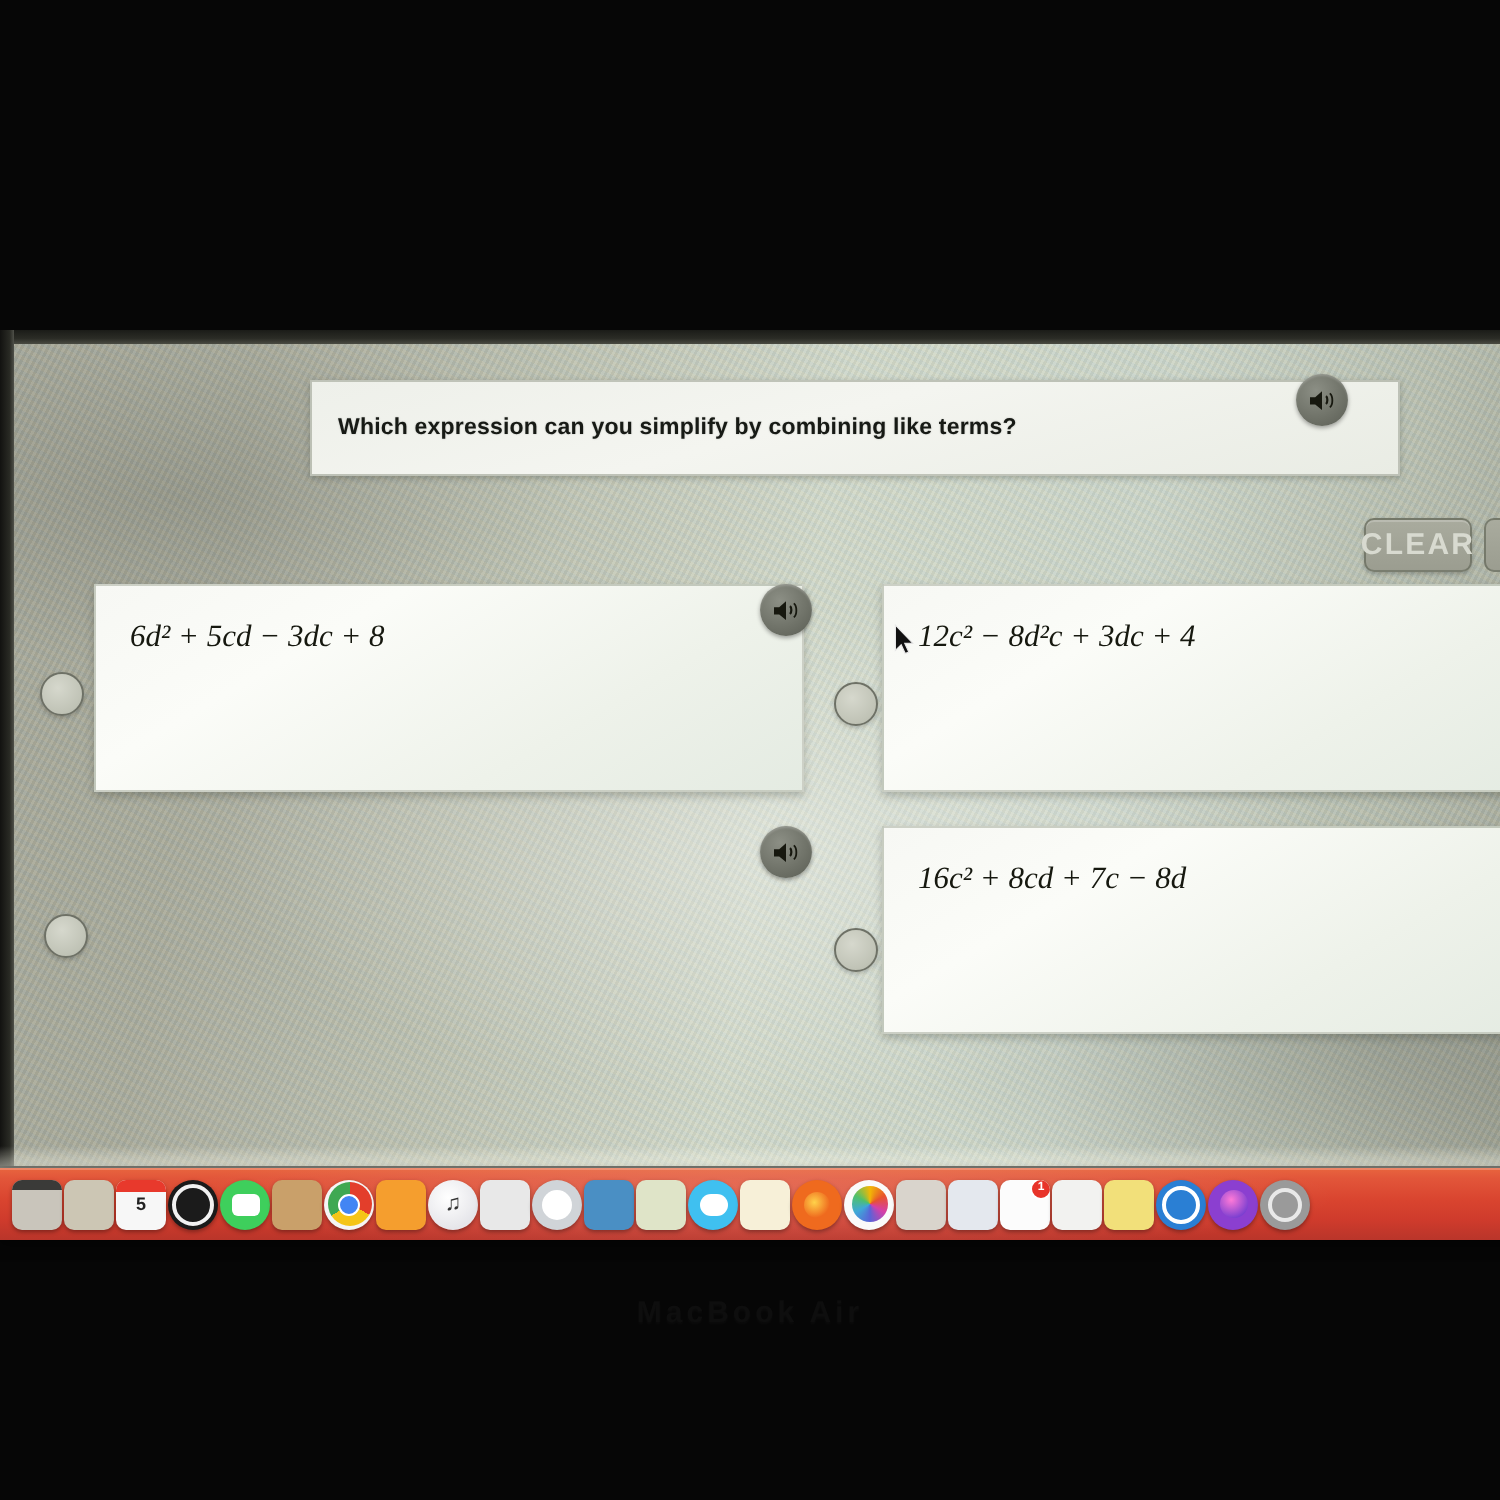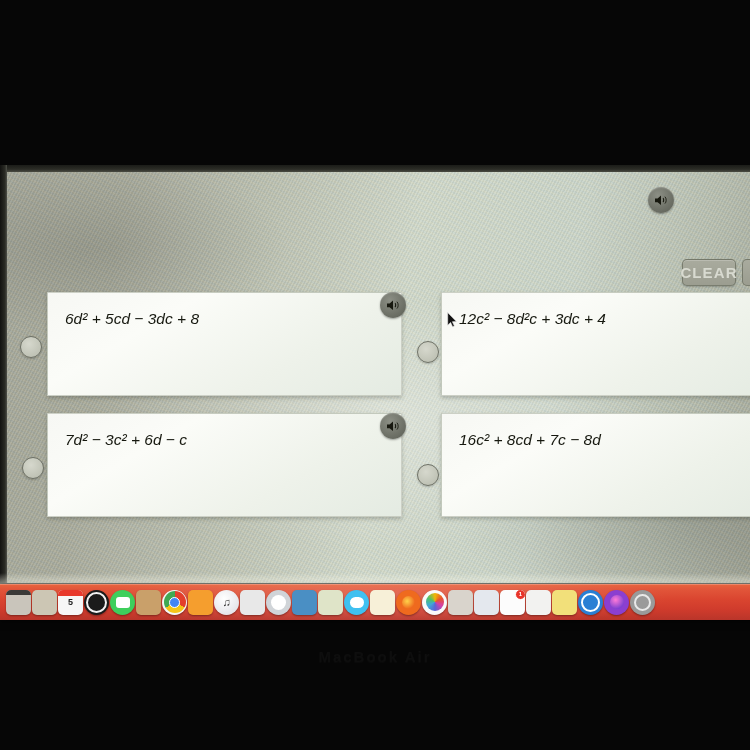--- a/index.html
+++ b/index.html
@@ -87,21 +87,21 @@
 
   
   .opt-card{
     position:absolute;
     background:linear-gradient(150deg,#f7f8f4 0%,#fbfcf8 30%,#eef2ea 68%,#e4ebe2 100%);
     border:1px solid rgba(160,166,150,.5);
     box-shadow:0 2px 4px rgba(35,40,30,.25);
     z-index:3;
   }
   .opt-card .mathtext{
-    font-family:Liberation Sans, sans-serif;
+    font-family:Liberation Serif, serif;
     font-size:15.5px;color:#16180f;
     margin:17px 0 0 17px;white-space:nowrap;
     font-style:italic;
   }
   #opt-card-1{left:47px;top:292px;width:353px;height:102px;}
   #opt-card-2{left:441px;top:292px;width:330px;height:102px;}
   #opt-card-3{left:47px;top:413px;width:353px;height:102px;}
   #opt-card-4{left:441px;top:413px;width:330px;height:102px;}
 
   
@@ -163,43 +163,43 @@
 </head>
 <body>
 
 <div id="photo">
 
   <div id="screen">
     <div class="screen-topstrip"></div>
     <div class="screen-leftstrip"></div>
   </div>
 
+  <div id="question-bar">
+    <div class="qtext">Which expression can you simplify by combining like terms?</div>
+  </div>
 
   <div class="spk" id="spk-question">
     <svg width="15" height="13" viewBox="0 0 15 13" aria-hidden="true">
       <path d="M1 4.6h2.6L7 1.6v9.4L3.6 8.2H1z" fill="#17180f"></path>
       <path d="M9 4.1c.9.7.9 3.1 0 3.9" stroke="#17180f" stroke-width="1.1" fill="none"></path>
       <path d="M10.9 2.7c1.7 1.3 1.7 5.7 0 6.9" stroke="#17180f" stroke-width=".9" fill="none"></path>
     </svg>
   </div>
 
   <div id="clear-btn">
     <span>CLEAR</span>
   </div>
   <div id="next-btn"></div>
 
   <div class="opt-card" id="opt-card-1">
     <div class="mathtext">6d² + 5cd − 3dc + 8</div>
   </div>
   <div class="opt-card" id="opt-card-2">
     <div class="mathtext">12c² − 8d²c + 3dc + 4</div>
   </div>
-  <div class="opt-card" id="opt-card-3">
-    <div class="mathtext">7d² − 3c² + 6d − c</div>
-  </div>
   <div class="opt-card" id="opt-card-4">
     <div class="mathtext">16c² + 8cd + 7c − 8d</div>
   </div>
 
   <div class="radio" id="radio-1"></div>
   <div class="radio" id="radio-2"></div>
   <div class="radio" id="radio-3"></div>
   <div class="radio" id="radio-4"></div>
 
   <div class="spk" id="spk-opt1">

